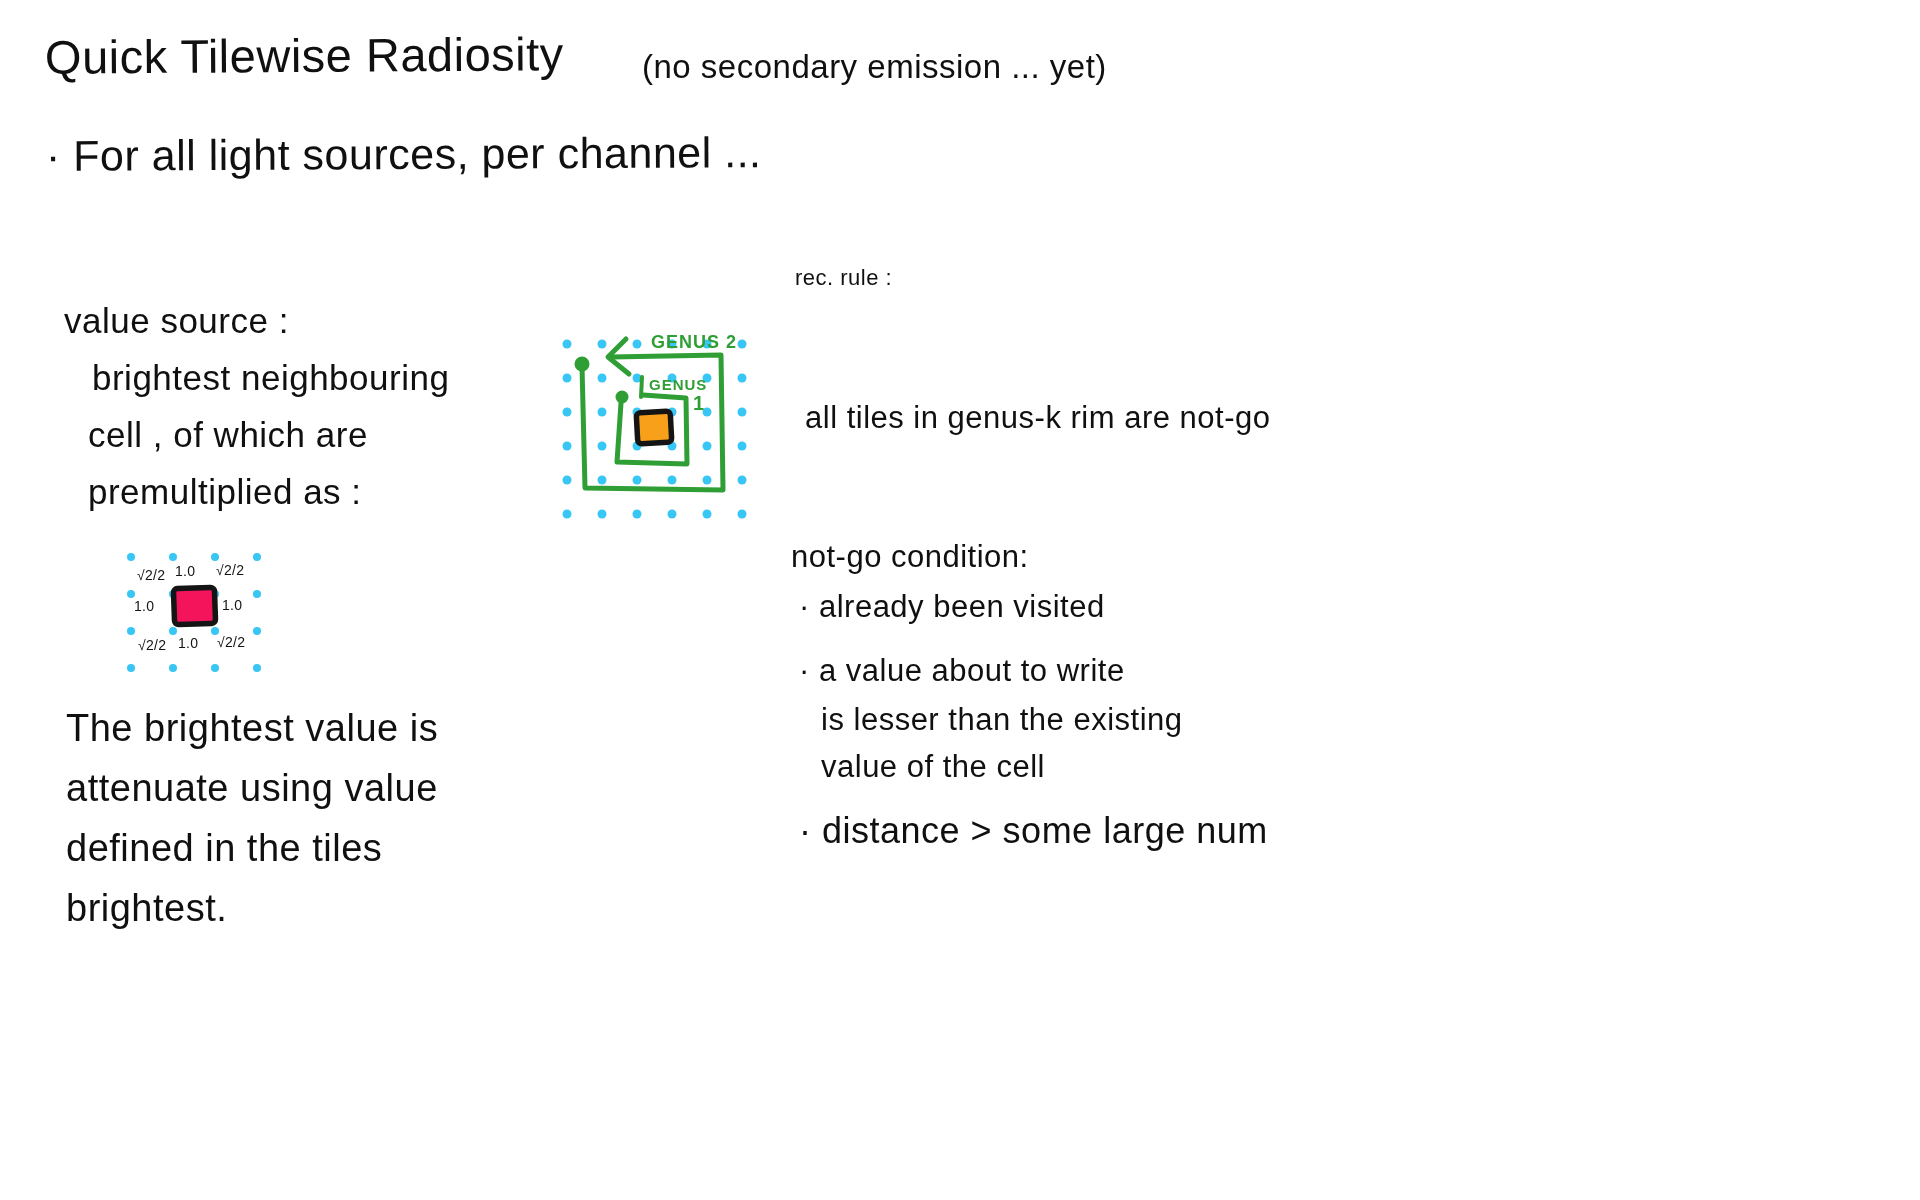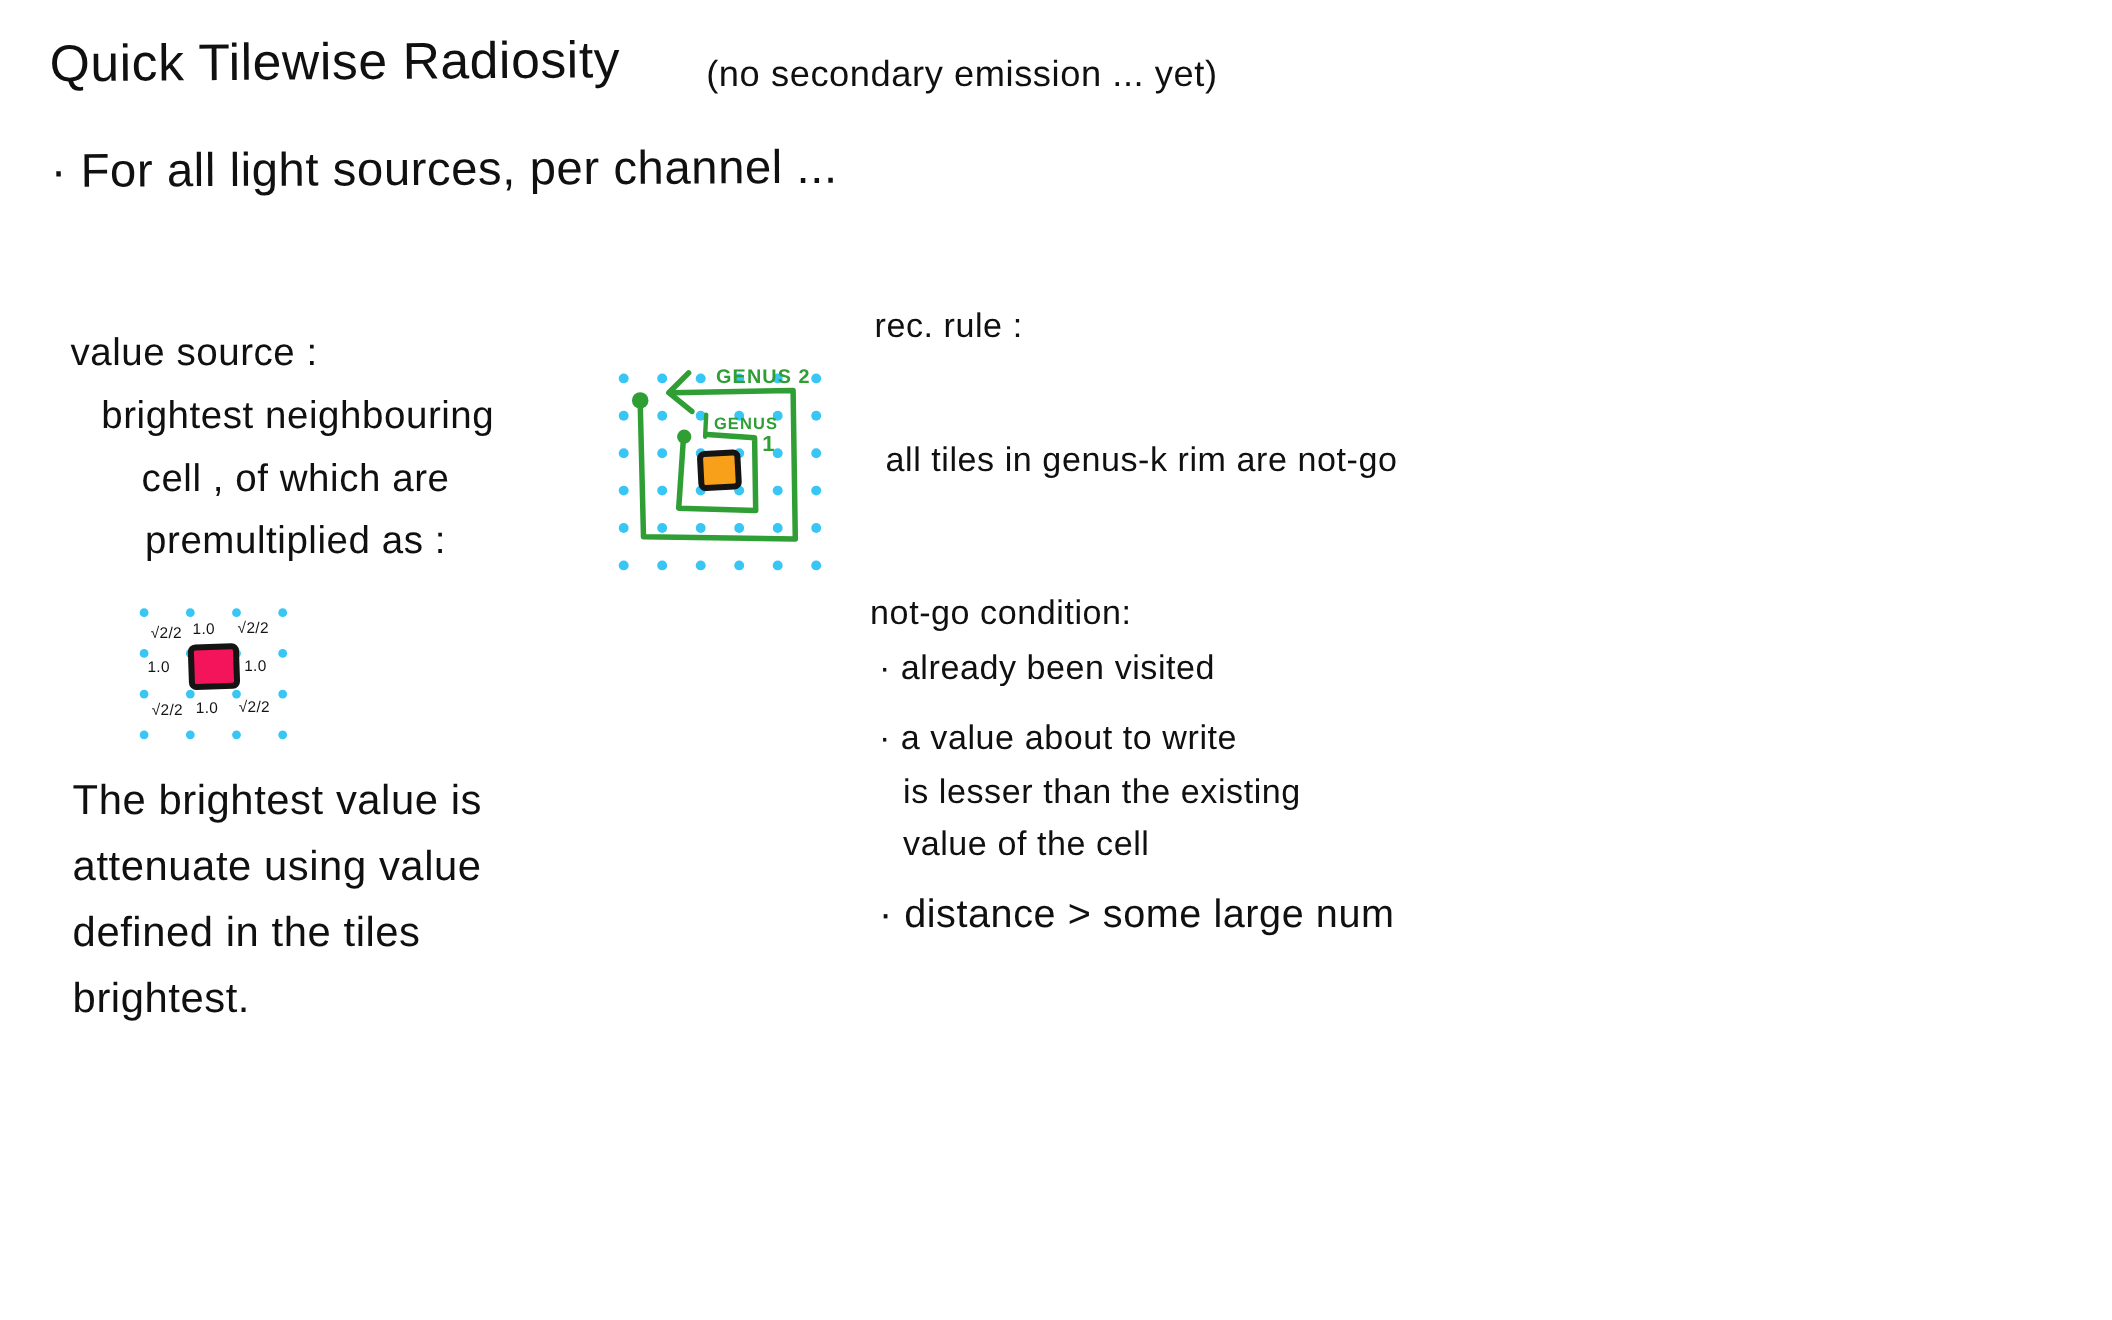--- a/index.html
+++ b/index.html
@@ -12,23 +12,23 @@
     overflow:hidden;
   }
   .abs{position:absolute;white-space:nowrap;}
   .hand{font-family:"Liberation Sans",sans-serif;letter-spacing:.5px;}
   .title{left:45px;top:28px;font-size:47px;transform:rotate(-.4deg);}
   .title-note{left:642px;top:48px;font-size:33px;}
   .subtitle{left:46px;top:130px;font-size:43px;transform:rotate(-.3deg);}
   .value-source{left:64px;top:292px;font-size:35px;line-height:57px;}
   .value-source .line{white-space:nowrap;}
   .indent1{padding-left:28px;}
-  .indent2{padding-left:24px;text-align:center;}
+  .indent2{padding-left:24px;}
   .para{left:66px;top:698px;font-size:38px;line-height:60px;}
-  .rec-rule{left:795px;top:270px;font-size:31px;line-height:52px;}
+  .rec-rule{left:795px;top:252px;font-size:22px;line-height:52px;}
   .stop-cond{left:793px;top:392px;font-size:31px;line-height:51px;}
   .notgo{left:791px;top:516px;font-size:31px;line-height:50px;margin-top:16px;}
   .notgo .b2l1{margin-top:14px;}
   .notgo .cont{padding-left:30px;line-height:47px;}
   .notgo .b3{margin-top:16px;font-size:36px;}
   .bullet-ind{padding-left:8px;}
   svg text{font-family:"Liberation Sans",sans-serif;}
   .green-stroke{stroke:#2f9e35;fill:none;stroke-linecap:round;stroke-linejoin:round;}
   .green-fill{fill:#2f9e35;}
   .genus-label{fill:#2f9e35;font-weight:bold;letter-spacing:1px;}

